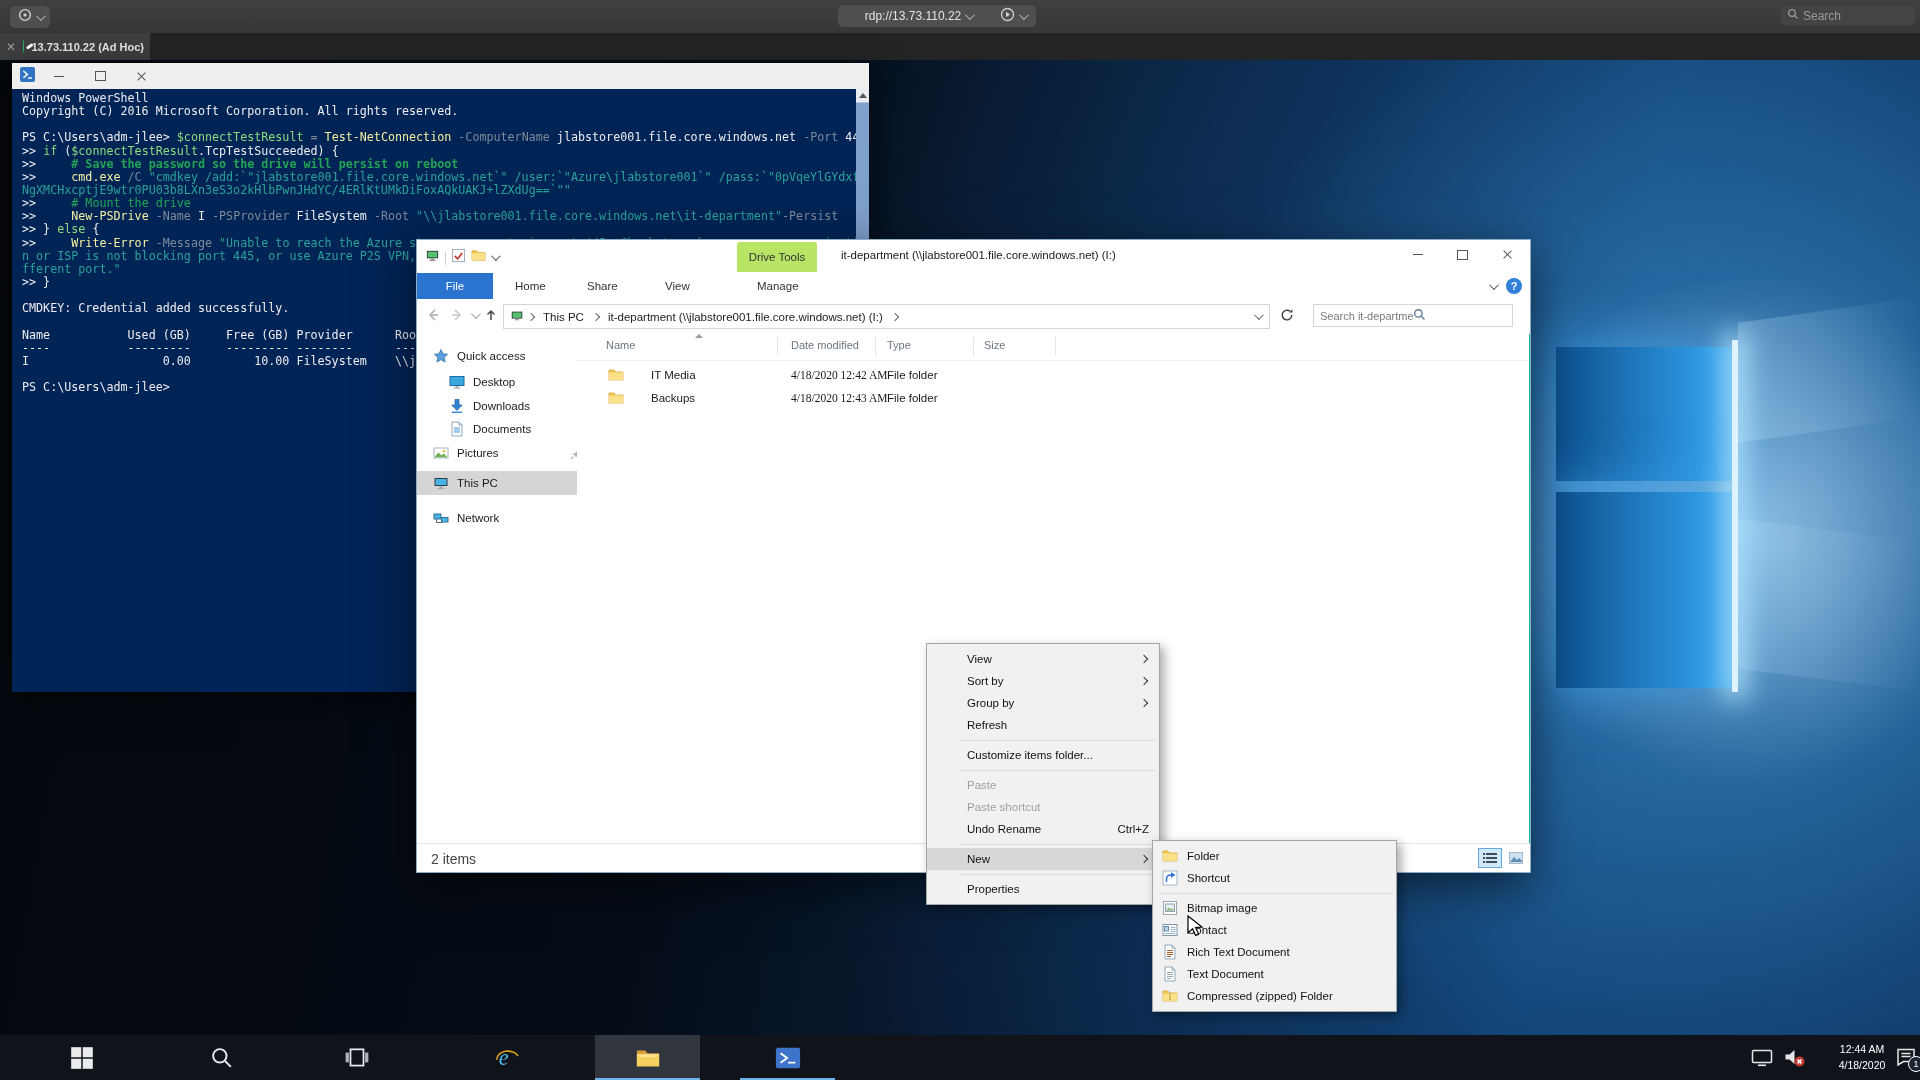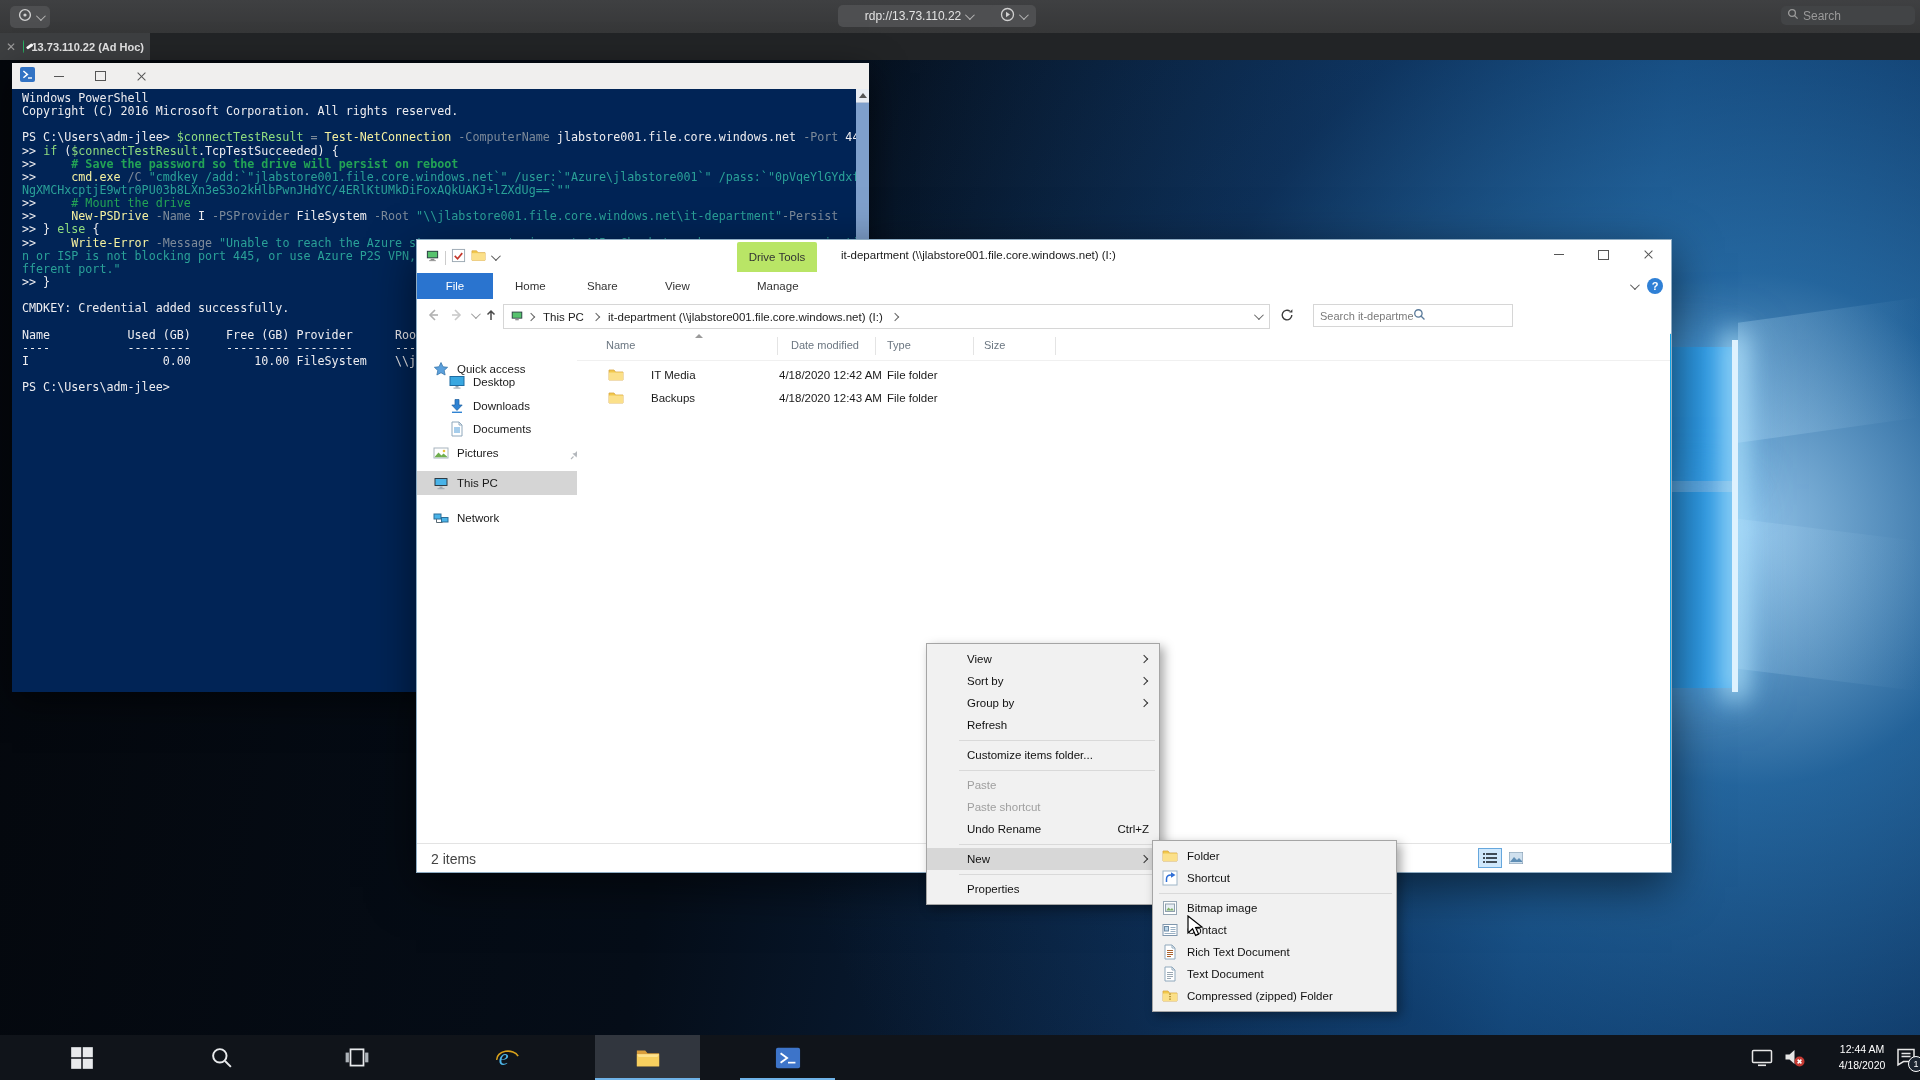--- a/index.html
+++ b/index.html
@@ -47,21 +47,21 @@
   #ps-console{position:absolute;left:0;top:26px;right:0;bottom:0;background:#012456;overflow:hidden;}
   #console-lines{position:absolute;left:10px;top:3px;right:16px;font-family:"DejaVu Sans Mono","Liberation Mono",monospace;font-size:11.7px;line-height:13.15px;}
   .cline{white-space:pre;height:13.15px;}
   #ps-scroll{position:absolute;right:0;top:0;width:13px;bottom:0;background:#b9c7da;}
   .scroll-arrow{position:absolute;left:0;width:13px;height:13px;background:#e8ecf2;display:flex;align-items:center;justify-content:center;}
   .tri-up{width:0;height:0;border-left:4px solid transparent;border-right:4px solid transparent;border-bottom:5px solid #555;}
   .tri-dn{width:0;height:0;border-left:4px solid transparent;border-right:4px solid transparent;border-top:5px solid #555;}
   #ps-thumb{position:absolute;left:0;top:14px;width:13px;height:560px;background:#7fa0cc;}
 
   
-  #ex-win{left:416px;top:239px;width:1256px;height:634px;background:#0ea5e9;z-index:20;border:1px solid #8fadc4;box-sizing:border-box;box-shadow:0 14px 44px rgba(0,0,0,.55);}
+  #ex-win{left:416px;top:239px;width:1115px;height:634px;background:#14b8a6;z-index:20;border:1px solid #8fadc4;box-sizing:border-box;box-shadow:0 14px 44px rgba(0,0,0,.55);}
   #ex-title{position:absolute;left:0;top:0;right:0;height:33px;background:#fff;}
   .qat{position:absolute;top:8px;display:flex;align-items:center;gap:5px;left:8px;}
   .qat svg{width:15px;height:15px;}
   .qat-sep{width:1px;height:14px;background:#ccc;}
   #drive-tools{position:absolute;left:320px;top:2px;width:80px;height:30px;background:#b9e566;color:#333;font-size:11.5px;display:flex;align-items:center;justify-content:center;border-radius:2px 2px 0 0;}
   #ex-title-text{position:absolute;left:424px;top:9px;font-size:11.5px;color:#1a1a1a;white-space:nowrap;}
   #ex-caps{position:absolute;right:0;top:0;display:flex;}
   #ex-caps .cap-btn{width:45px;height:29px;}
   #ex-tabs{position:absolute;left:0;top:33px;right:0;height:26px;background:#fff;border-bottom:1px solid #eee;}
   #tab-file{position:absolute;left:0;top:0;width:76px;height:26px;background:#2a74cf;color:#fff;font-size:11.5px;display:flex;align-items:center;justify-content:center;}
@@ -87,21 +87,21 @@
   .sb-pin{position:absolute;right:10px;width:13px;height:13px;opacity:.75;}
   #ex-main{position:absolute;left:160px;top:93px;right:1px;bottom:28px;background:#fff;}
   .col-hdr{position:absolute;top:6px;font-size:11px;color:#6b7681;}
   #hdr-row{position:absolute;left:0;top:0;right:0;height:27px;border-bottom:1px solid #f0f0f0;}
   .hdr-sep{position:absolute;top:4px;width:1px;height:18px;background:#e4e4e4;}
   #sort-up{position:absolute;left:118px;top:1px;width:0;height:0;border-left:4px solid transparent;border-right:4px solid transparent;border-bottom:4px solid #9a9a9a;}
   .file-row{position:absolute;left:0;right:0;height:23px;display:flex;align-items:center;font-size:11.5px;color:#1a1a1a;}
   .file-ico{position:absolute;left:31px;width:16px;height:16px;}
   .file-ico svg{width:16px;height:16px;}
   .f-name{position:absolute;left:74px;white-space:nowrap;}
-  .f-date{position:absolute;left:202px;color:#1a1a1a;}
+  .f-date{position:absolute;left:214px;color:#1a1a1a;font-family:Liberation Serif, serif;}
   .f-type{position:absolute;left:310px;color:#1a1a1a;}
   #ex-status{position:absolute;left:0;bottom:0;right:0;height:28px;border-top:1px solid #e3e3e3;background:#fff;}
   #status-items{position:absolute;left:14px;top:7px;font-size:14px;color:#444;}
   .view-btn{position:absolute;top:4px;width:24px;height:20px;display:flex;align-items:center;justify-content:center;box-sizing:border-box;}
   .view-btn.sel{background:#cfe8fc;border:1px solid #66a7dd;}
   .view-btn svg{width:14px;height:12px;}
 
   
   .menu{background:#f1f1f1;border:1px solid #a5a5a5;box-shadow:4px 4px 10px rgba(0,0,0,.35);z-index:30;box-sizing:border-box;padding:4px 0;}
   #ctx-menu{left:926px;top:643px;width:234px;}
@@ -314,21 +314,21 @@
       <div id="ex-search">
         <span>Search it-department (\\jlabst...</span>
         <span><svg width="13" height="13" viewBox="0 0 12 12">
               <circle cx="5" cy="5" r="3.4" fill="none" stroke="#5a7a9a" stroke-width="1.2"></circle>
               <path d="M7.6 7.6l3 3" stroke="#5a7a9a" stroke-width="1.2"></path>
             </svg></span>
       </div>
     </div>
 
     <div id="ex-sidebar">
-        <div class="sb-row" style="top: 24px; padding-left: 16px;">
+        <div class="sb-row" style="top: 11px; padding-left: 16px;">
           <span class="sb-ico"><svg viewBox="0 0 16 16">
               <path d="M8 1.5l2 4.3 4.6.5-3.4 3.1.9 4.6L8 11.7 3.9 14l.9-4.6L1.4 6.3 6 5.8z" fill="#5ba0dc" stroke="#3a77ac" stroke-width=".8"></path>
             </svg></span>
           <span>Quick access</span>
         </div>
         <div class="sb-row" style="top: 37px; padding-left: 32px;">
           <span class="sb-ico"><svg viewBox="0 0 16 16">
               <rect x="1" y="2.5" width="14" height="9" fill="#39a7e0" stroke="#1d6ca3"></rect>
               <rect x="6.5" y="12" width="3" height="1.6" fill="#9aa4ad"></rect>
               <rect x="4.5" y="13.6" width="7" height="1" fill="#9aa4ad"></rect>

